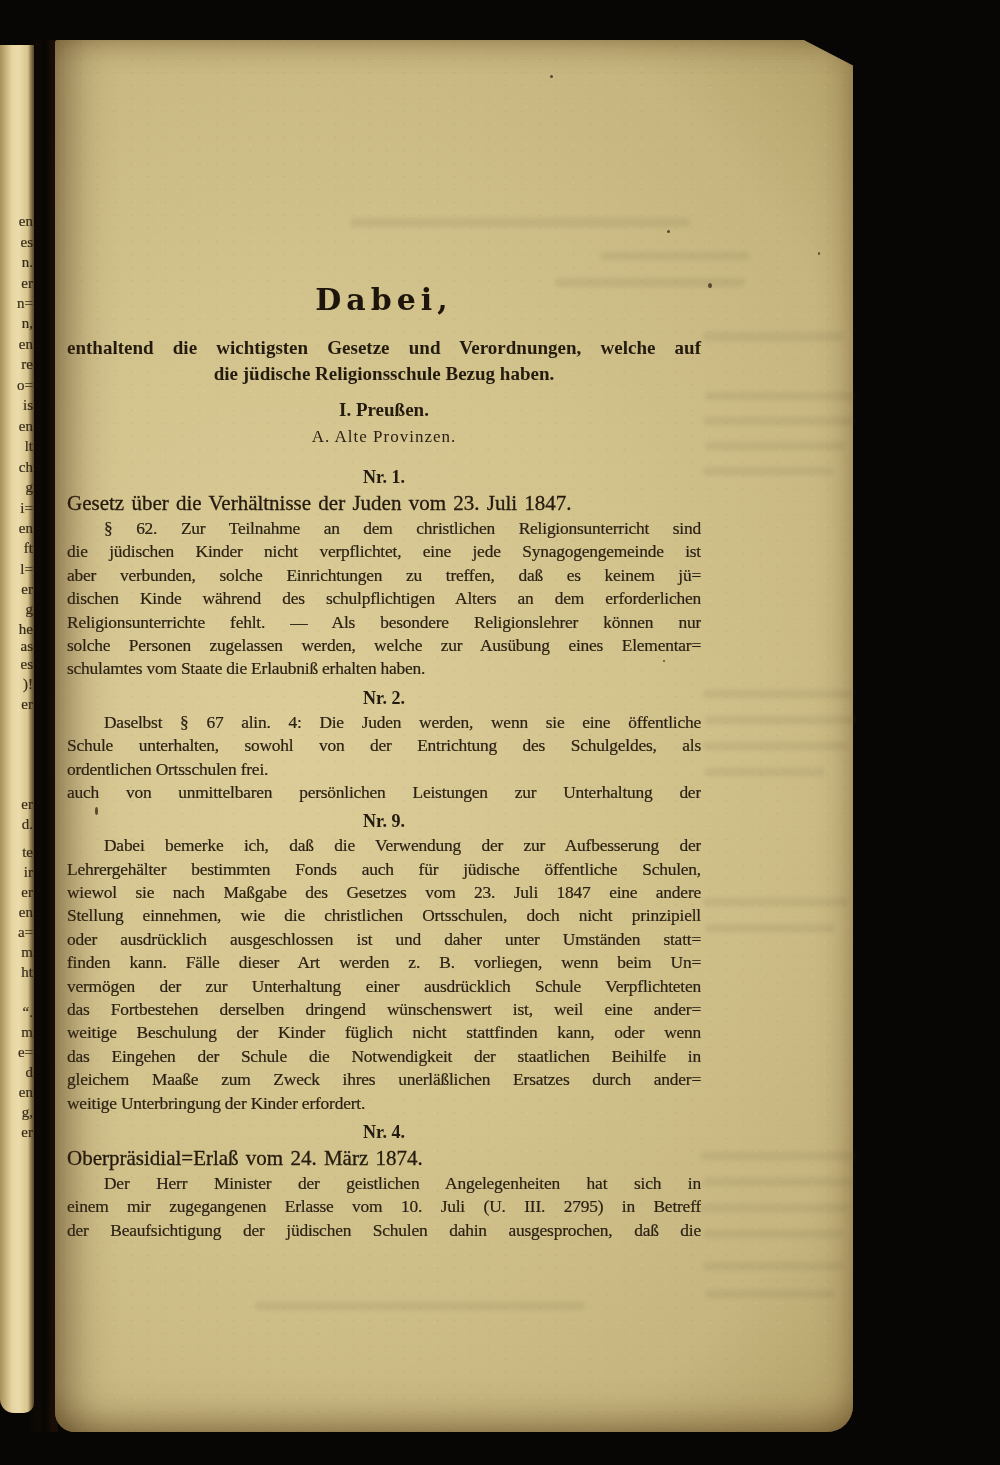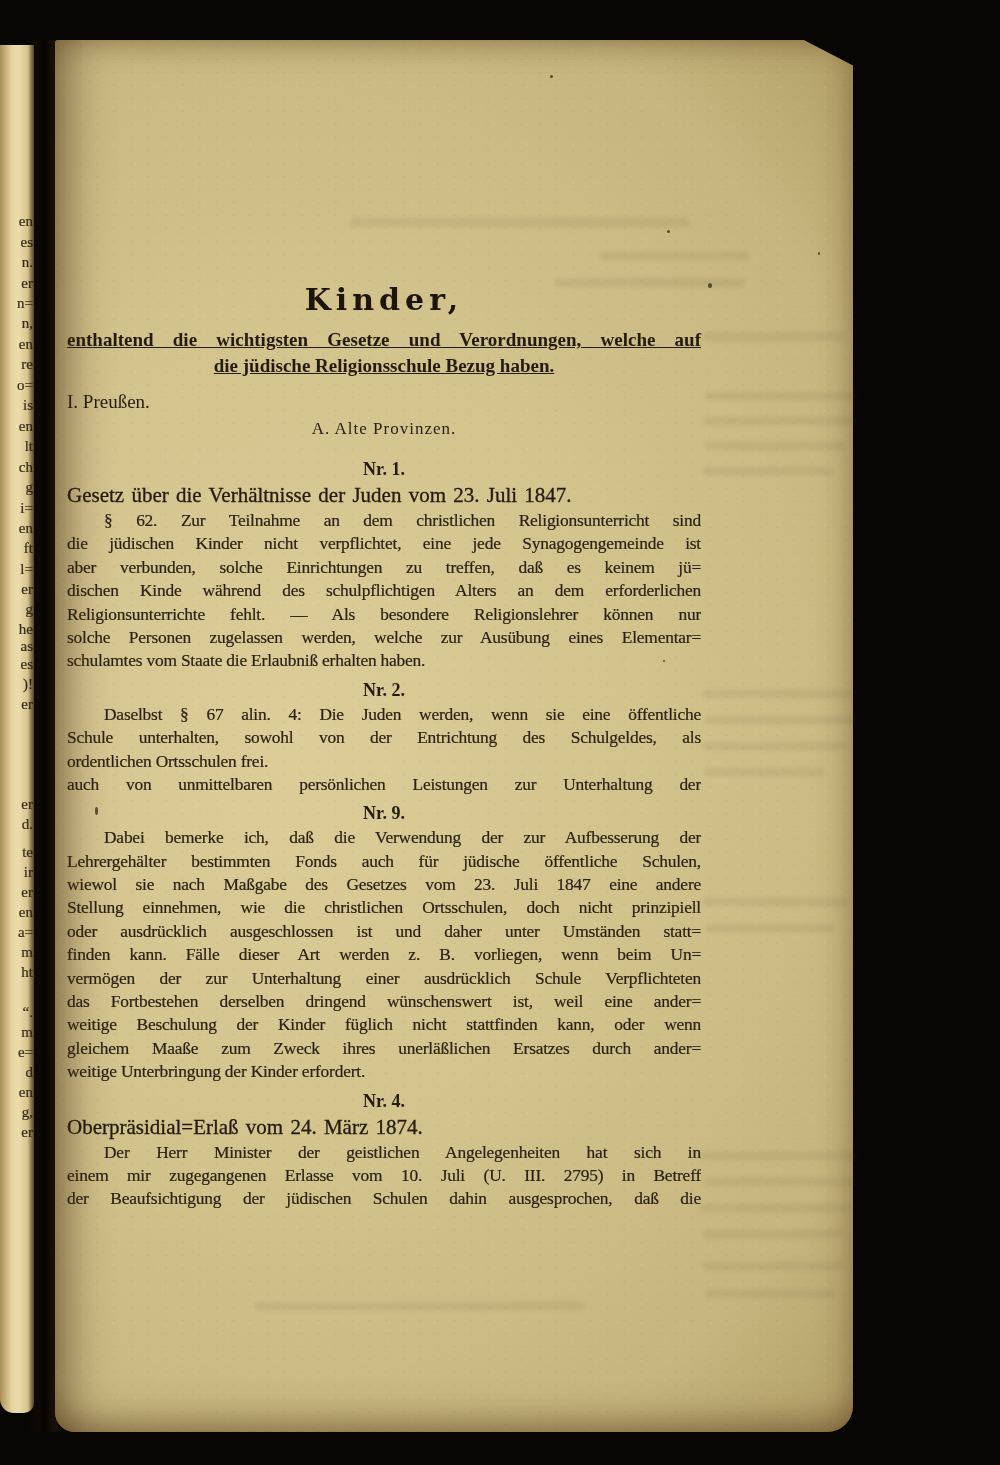--- a/index.html
+++ b/index.html
@@ -35,24 +35,24 @@
               clip-path:polygon(0 0,100% 0,100% 100%);}
 
   
   .ghost{position:absolute;background:#6e6848;opacity:.13;filter:blur(2px);border-radius:4px;pointer-events:none;}
   .speck{position:absolute;background:#3a2d1a;border-radius:50%;opacity:.8;pointer-events:none;}
 
   
   .content{position:absolute;left:12px;top:240px;width:634px;color:#2a2114;}
   .doc-title{margin:0;font-family:"DejaVu Serif", serif;font-weight:700;font-size:30px;line-height:40px;
              height:41px;text-align:center;letter-spacing:5px;color:#1d150b;}
-  .subtitle{margin-top:6px;font-weight:700;font-size:19px;line-height:26px;color:#241b0f;text-decoration:underline;}
+  .subtitle{margin-top:14px;font-weight:700;font-size:19px;line-height:26px;color:#241b0f;}
   .sub1{text-align:justify;text-align-last:justify;}
   .sub2{text-align:center;}
-  .part{margin:11px 0 0;font-size:19px;font-weight:400;line-height:24px;text-align:left;color:#241b0f;}
+  .part{margin:11px 0 0;font-size:19px;font-weight:700;line-height:24px;text-align:center;color:#241b0f;}
   .subpart{margin:3px 0 0;font-size:17px;font-weight:400;line-height:24px;text-align:center;letter-spacing:1px;}
   .nr{margin:6px 0 2px;font-size:18px;font-weight:700;line-height:22px;text-align:center;color:#241b0f;}
   .doc-item:first-child .nr{margin-top:17px;}
   .item-heading{margin:0 0 1px;font-size:21px;line-height:26px;word-spacing:2px;
                 color:#241a0e;-webkit-text-stroke:.3px #241a0e;}
   .para{margin:0;}
   .pline{height:23.4px;line-height:23.4px;font-size:17.4px;letter-spacing:-.2px;
          text-align:justify;text-align-last:justify;overflow:hidden;-webkit-text-stroke:.2px #2a2114;}
   .pline.no-stretch{text-align-last:left;}
   .pline.indent{text-indent:37px;}
@@ -134,21 +134,21 @@
         <div class="ghost" style="left: 200px; top: 1262px; width: 330px; height: 8px;"></div>
         <div class="speck" style="left: 653px; top: 243px; width: 4px; height: 5px;"></div>
         <div class="speck" style="left: 40px; top: 767px; width: 3px; height: 8px;"></div>
         <div class="speck" style="left: 612px; top: 190px; width: 3px; height: 3px;"></div>
         <div class="speck" style="left: 763px; top: 212px; width: 2px; height: 3px;"></div>
         <div class="speck" style="left: 495px; top: 35px; width: 3px; height: 3px;"></div>
         <div class="speck" style="left: 608px; top: 620px; width: 2px; height: 2px;"></div>
       </div>
 
     <div class="content">
-      <h1 class="doc-title">Kinder,</h1>
+      <h1 class="doc-title">Dabei,</h1>
       <div class="subtitle">
         <div class="sub1">enthaltend die wichtigsten Gesetze und Verordnungen, welche auf</div>
         <div class="sub2">die jüdische Religionsschule Bezug haben.</div>
       </div>
       <h2 class="part">I. Preußen.</h2>
       <h3 class="subpart">A. Alte Provinzen.</h3>
       <div id="doc-items">
           <section class="doc-item">
             <div class="nr">Nr. 1.</div>
             <div class="item-heading">Gesetz über die Verhältnisse der Juden vom 23. Juli 1847.</div>
@@ -176,20 +176,21 @@
             <div class="para">
               <div class="pline indent">Dabei bemerke ich, daß die Verwendung der zur Aufbesserung der</div>
               <div class="pline">Lehrergehälter bestimmten Fonds auch für jüdische öffentliche Schulen,</div>
               <div class="pline">wiewol sie nach Maßgabe des Gesetzes vom 23. Juli 1847 eine andere</div>
               <div class="pline">Stellung einnehmen, wie die christlichen Ortsschulen, doch nicht prinzipiell</div>
               <div class="pline">oder ausdrücklich ausgeschlossen ist und daher unter Umständen statt=</div>
               <div class="pline">finden kann. Fälle dieser Art werden z. B. vorliegen, wenn beim Un=</div>
               <div class="pline">vermögen der zur Unterhaltung einer ausdrücklich Schule Verpflichteten</div>
               <div class="pline">das Fortbestehen derselben dringend wünschenswert ist, weil eine ander=</div>
               <div class="pline">weitige Beschulung der Kinder füglich nicht stattfinden kann, oder wenn</div>
+              <div class="pline">das Eingehen der Schule die Notwendigkeit der staatlichen Beihilfe in</div>
               <div class="pline">gleichem Maaße zum Zweck ihres unerläßlichen Ersatzes durch ander=</div>
               <div class="pline no-stretch">weitige Unterbringung der Kinder erfordert.</div>
             </div>
           </section>
           <section class="doc-item">
             <div class="nr">Nr. 4.</div>
             <div class="item-heading">Oberpräsidial=Erlaß vom 24. März 1874.</div>
             <div class="para">
               <div class="pline indent">Der Herr Minister der geistlichen Angelegenheiten hat sich in</div>
               <div class="pline">einem mir zugegangenen Erlasse vom 10. Juli (U. III. 2795) in Betreff</div>

